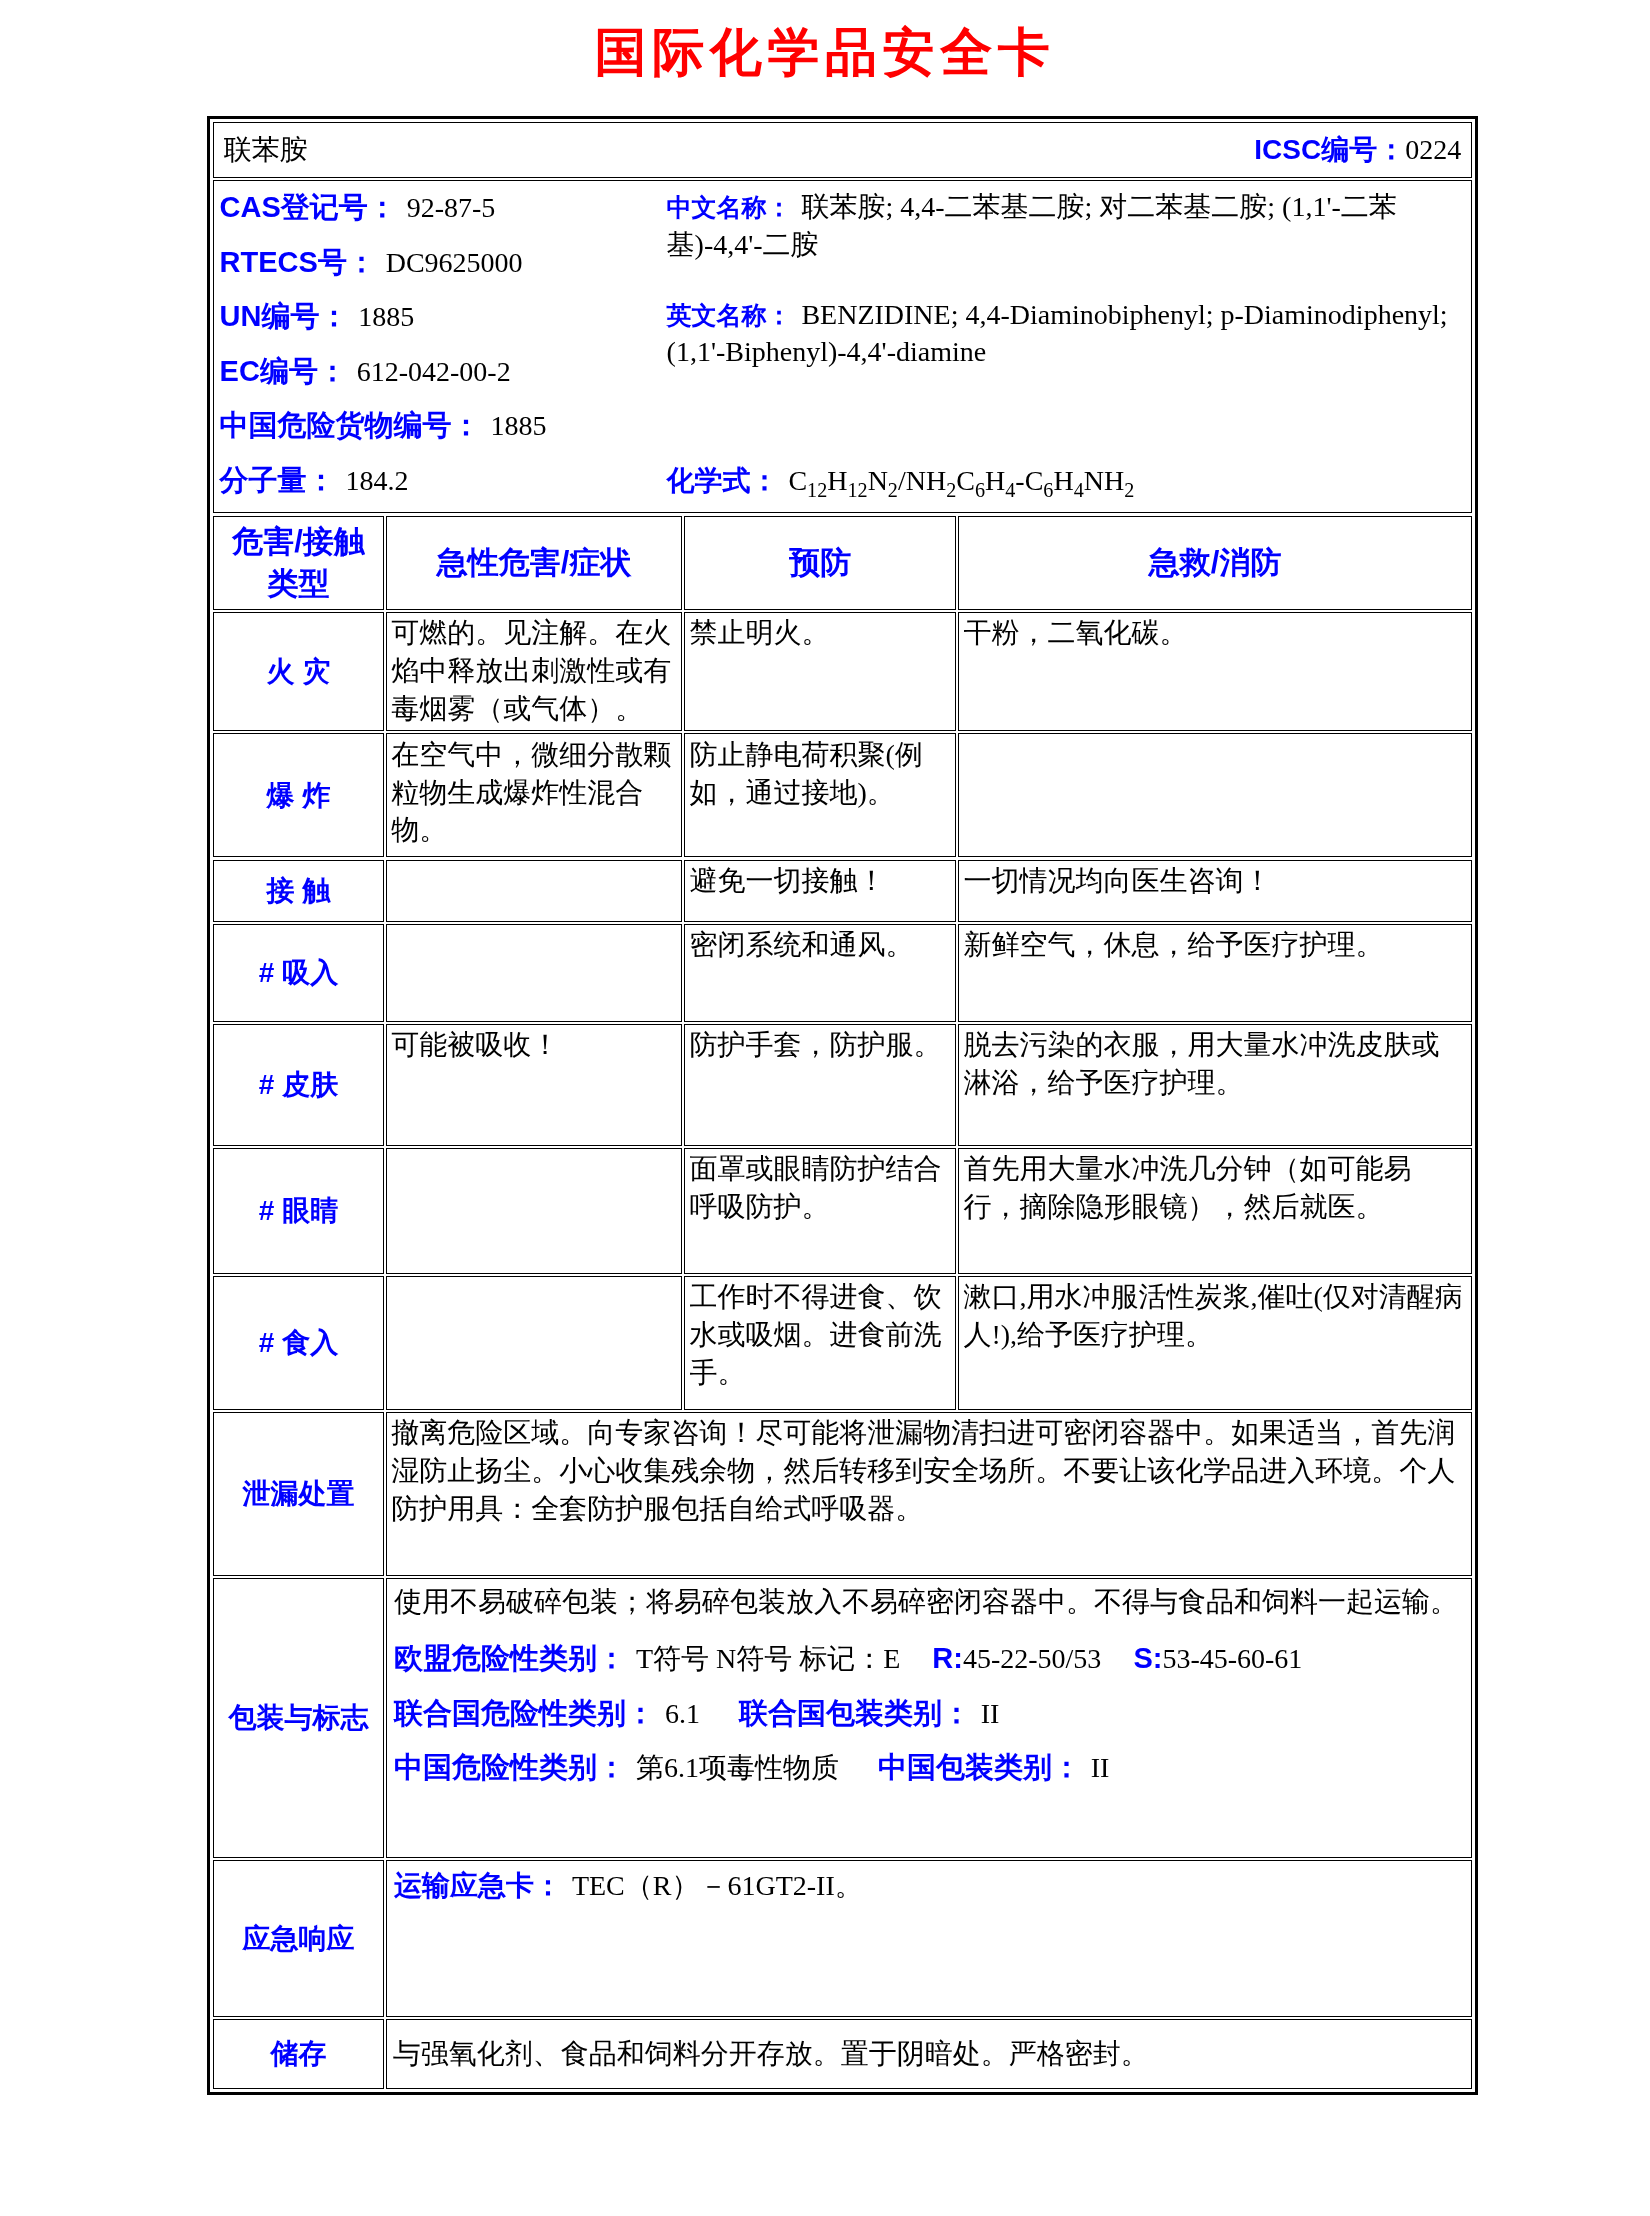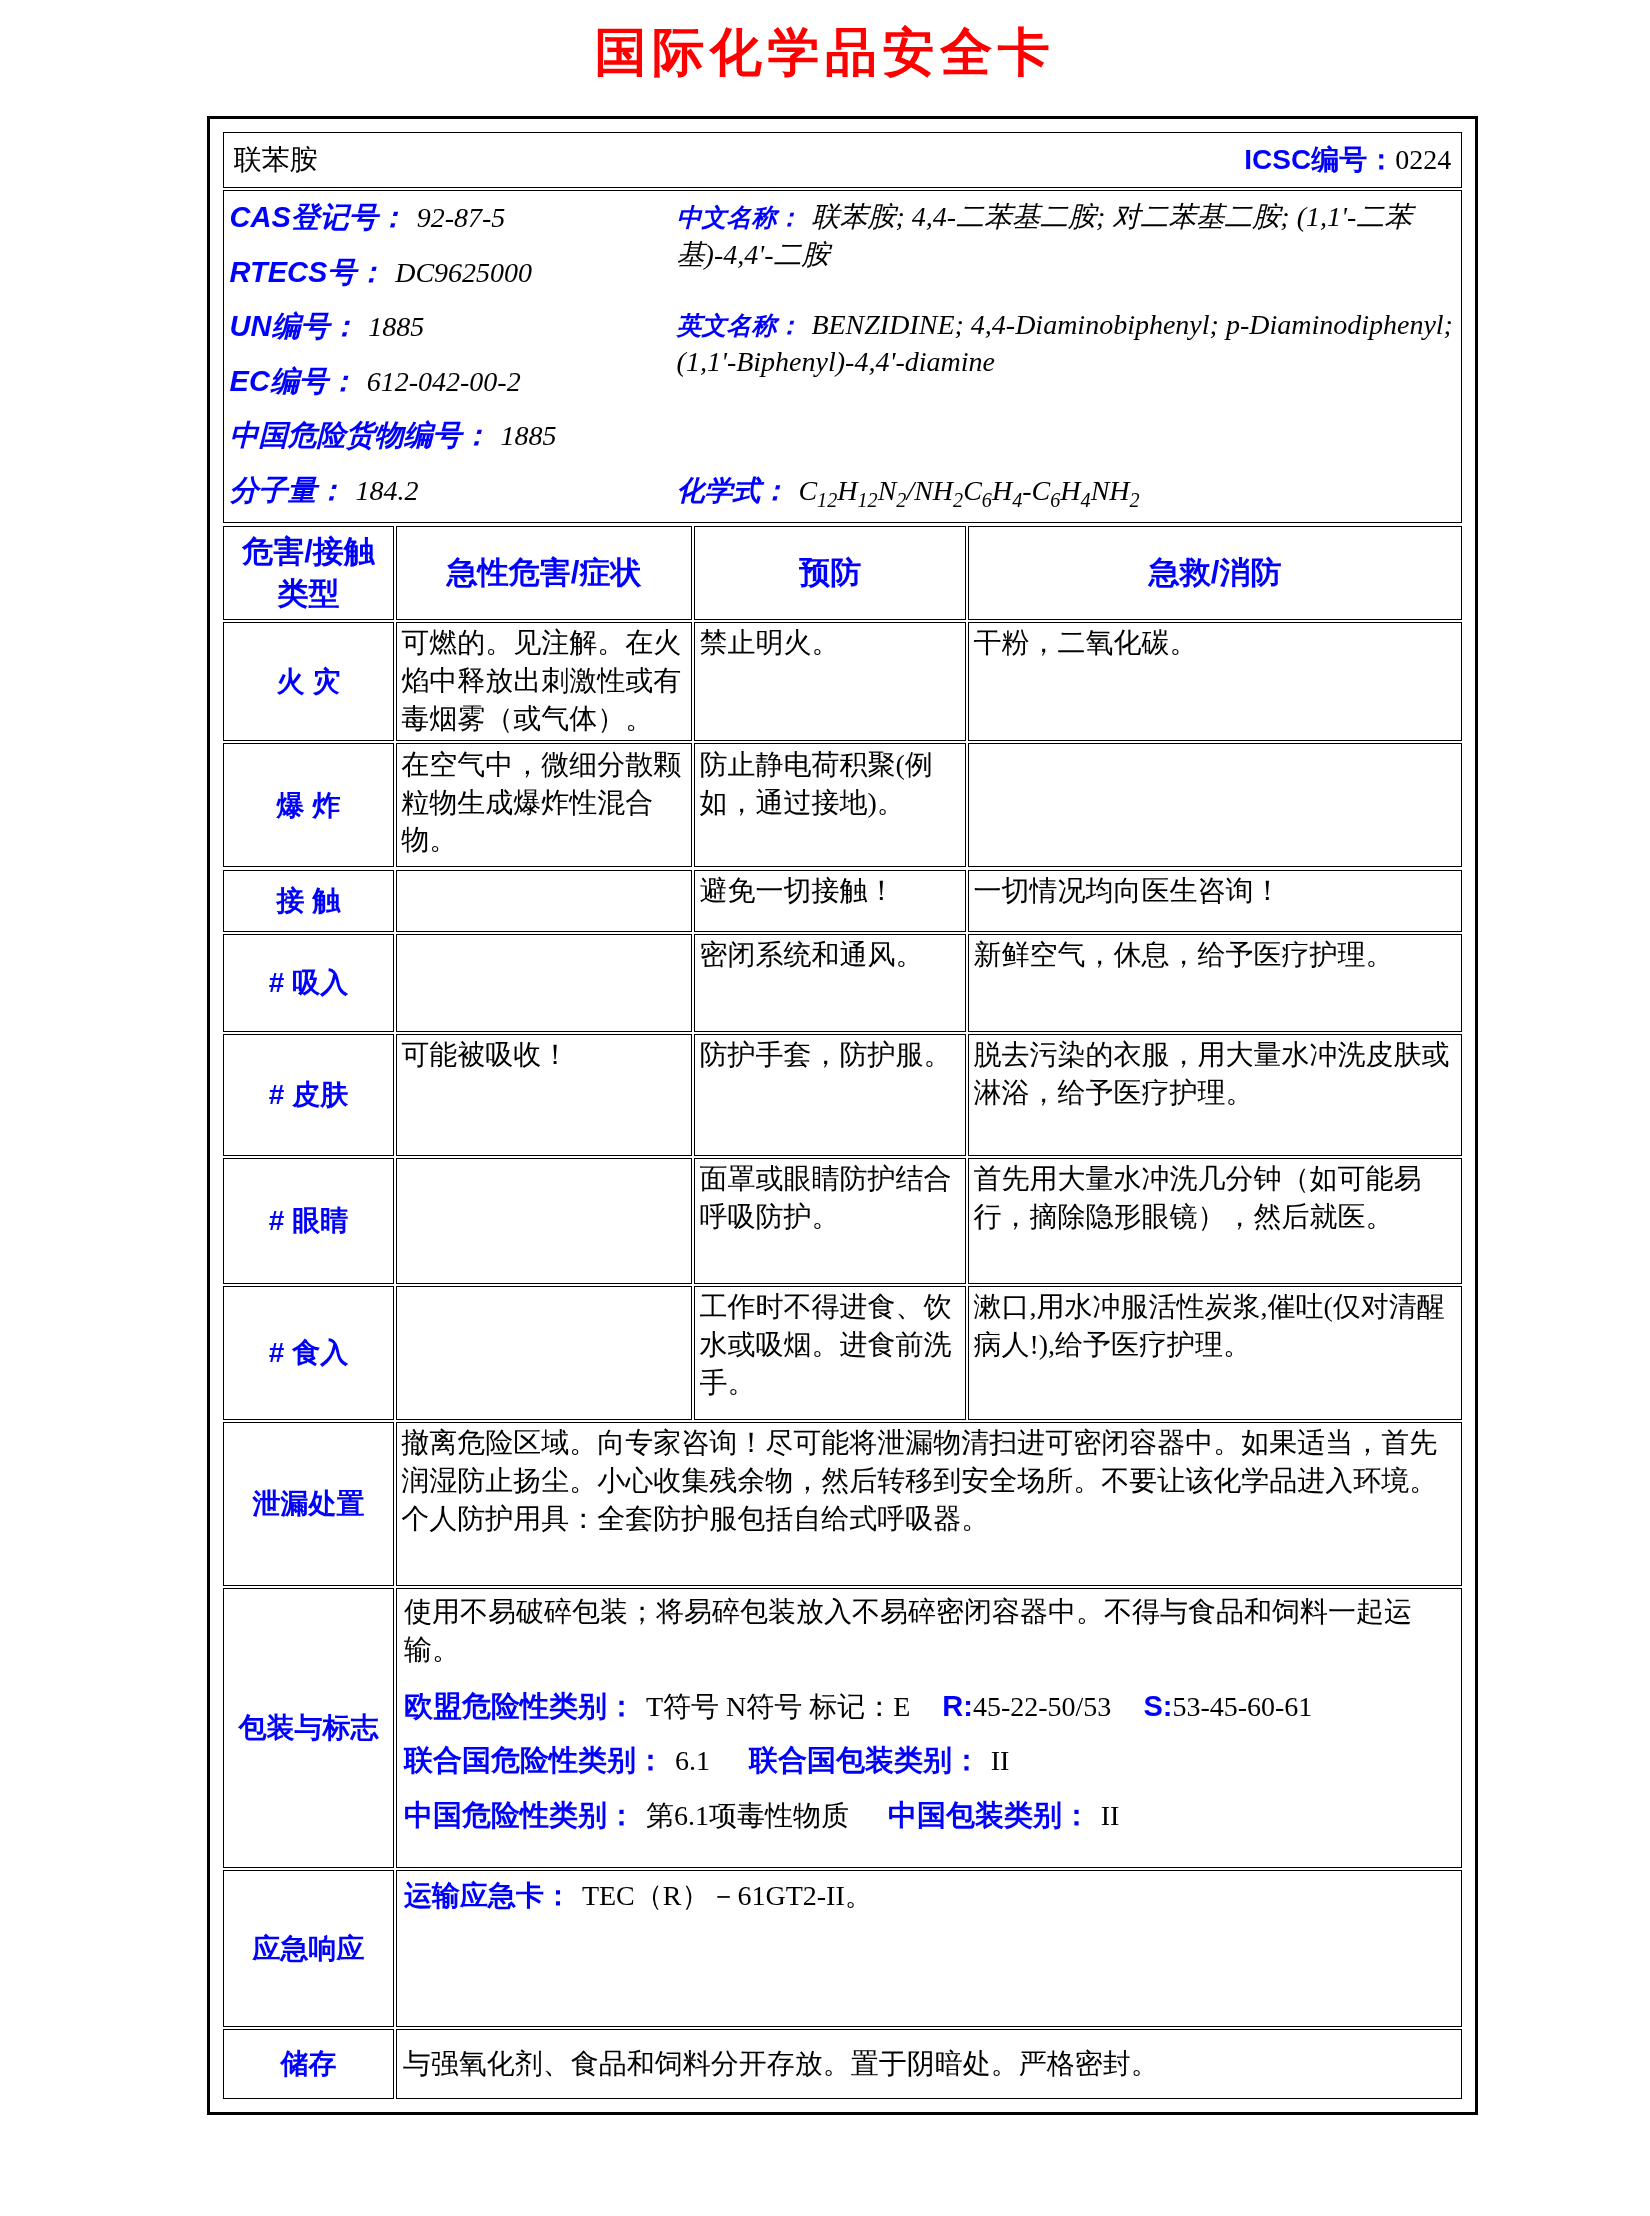--- a/index.html
+++ b/index.html
@@ -8,37 +8,37 @@
     font-family:"Liberation Serif","DejaVu Serif",serif;
     color:#000000;
   }
   .doc-title{
     margin-top:18px;text-align:center;color:#ff0000;
     font-family:"Liberation Sans","DejaVu Sans",sans-serif;
     font-weight:bold;font-size:52px;letter-spacing:5.6px;
   }
   .card{
     box-sizing:border-box;margin-left:207px;margin-top:28px;width:1271px;
-    border:3.5px solid #000;padding:13px;background:#fff;
+    border:3.5px solid #000;padding:3px;background:#fff;
     display:flex;flex-direction:column;gap:2.1px;
   }
   .trow{display:flex;gap:2.1px;}
   .cell{
     box-sizing:border-box;border:1.4px solid #000;background:#fff;
     font-size:28px;line-height:1.35;
   }
   .blue{color:#0000ff;}
   .bold{font-weight:bold;font-family:"Liberation Sans","DejaVu Sans",sans-serif;}
   
   .head-cell{
     flex:1;min-height:56px;display:flex;align-items:center;
     justify-content:space-between;padding:2.8px 9.8px;
   }
   
-  .info-cell{flex:1;min-height:320px;display:flex;padding:7px 2.8px 9.8px 5.6px;font-style:italic;}
+  .info-cell{flex:1;min-height:320px;display:flex;padding:7px 2.8px 9.8px 5.6px;}
   .info-left{width:447px;flex:none;display:flex;flex-direction:column;}
   .info-right{flex:1;display:flex;flex-direction:column;padding-right:4.2px;}
   .id-line{margin-bottom:15.4px;white-space:nowrap;}
   .id-line .bold{font-size:29px;}
   .name-para{margin-bottom:32px;}
   .name-para .bold{font-size:25px;}
   .spacer{flex:1;}
   .bottom-line{margin-bottom:2.8px;}
   sub{font-size:0.72em;line-height:0;}
   

